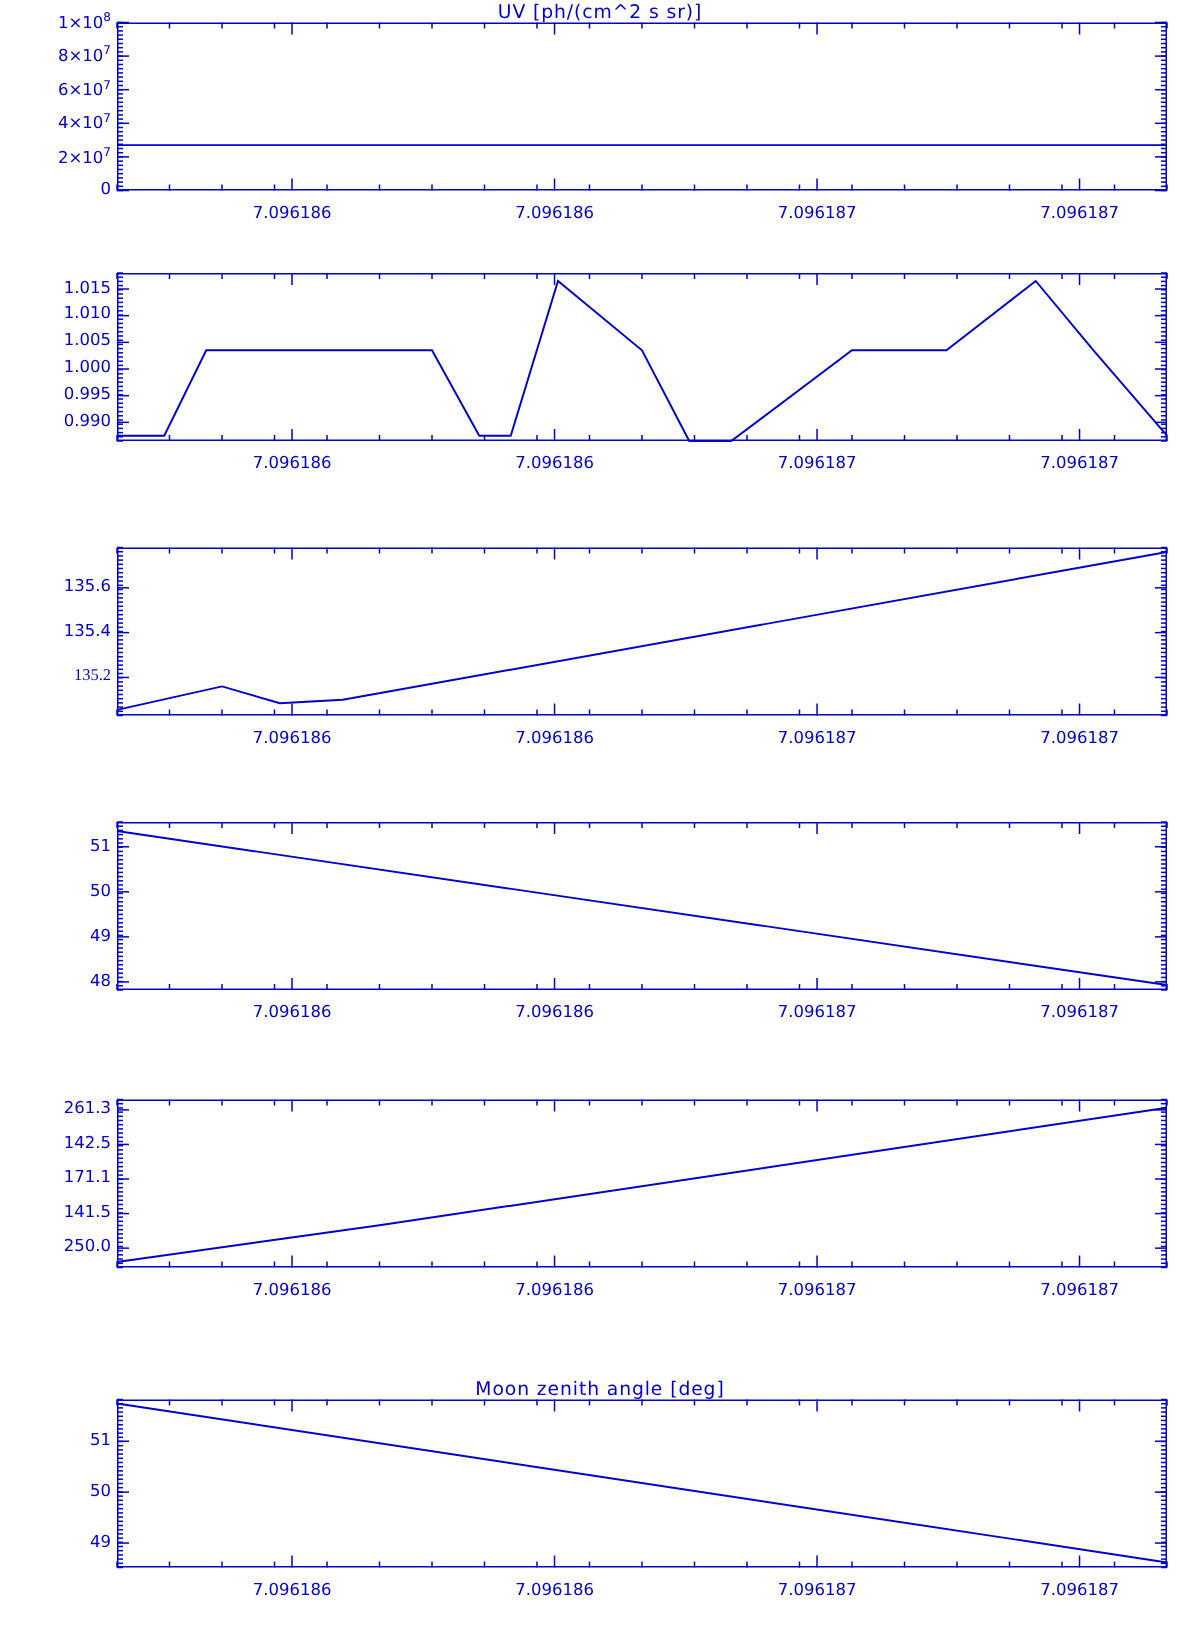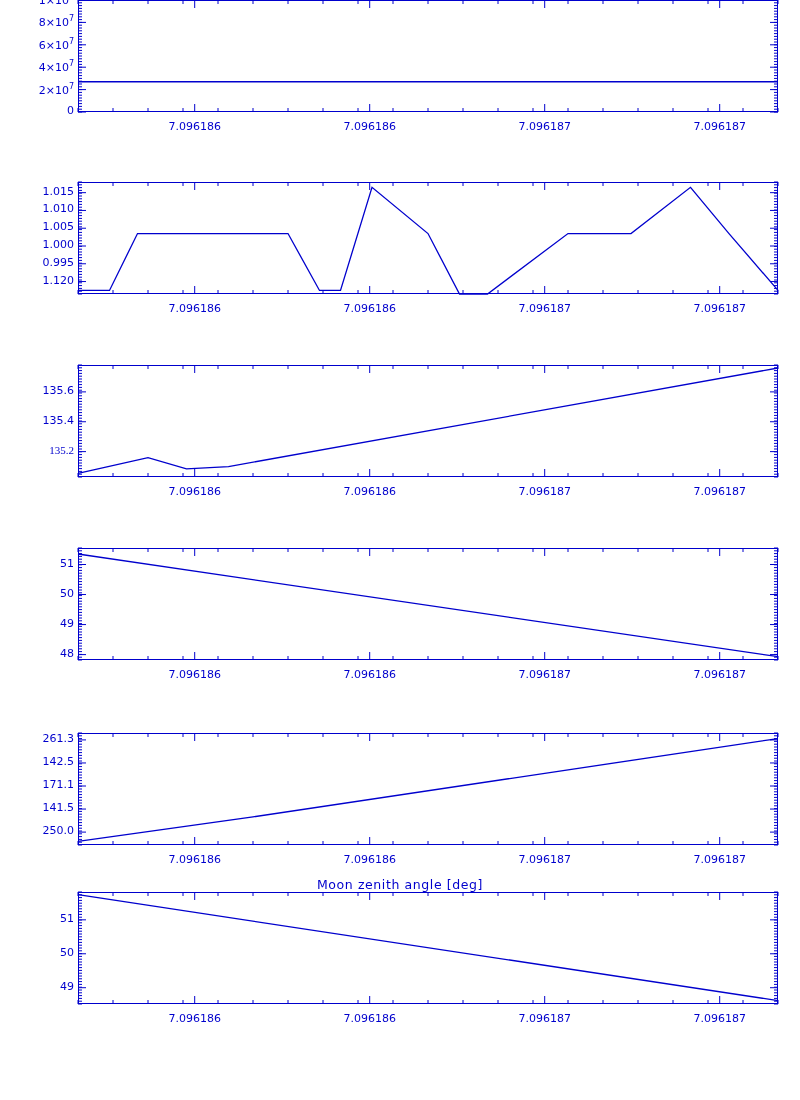--- a/index.html
+++ b/index.html
@@ -13,20 +13,21 @@
   .ylab{position:absolute;font-size:11px;color:#0000cd;text-align:right;white-space:nowrap;font-family:"DejaVu Sans",sans-serif;}
   .xlab{position:absolute;font-size:11px;color:#0000cd;white-space:nowrap;font-family:"DejaVu Sans",sans-serif;text-align:center;}
   .sup{font-size:8px;vertical-align:super;}
 </style>
 </head>
 <body>
 
 <div class="page">
 
   <div class="panel" id="panel0" style="top:0px;height:175px;">
+    <div class="title">UV [ph/(cm^2 s sr)]</div>
     <div class="plotwrap" id="plot0" style="height: 148px;">
         <div class="frame" style="left: 78px; top: 0px; width: 700px; height: 112px;"></div>
         <svg width="800" height="148">
           <line x1="78" x2="82" y1="0" y2="0" stroke="#0000cd" stroke-width="1"></line>
           <line x1="774" x2="778" y1="0" y2="0" stroke="#0000cd" stroke-width="1"></line>
           <line x1="78" x2="82" y1="2.8000000000000003" y2="2.8000000000000003" stroke="#0000cd" stroke-width="1"></line>
           <line x1="774" x2="778" y1="2.8000000000000003" y2="2.8000000000000003" stroke="#0000cd" stroke-width="1"></line>
           <line x1="78" x2="82" y1="5.6000000000000005" y2="5.6000000000000005" stroke="#0000cd" stroke-width="1"></line>
           <line x1="774" x2="778" y1="5.6000000000000005" y2="5.6000000000000005" stroke="#0000cd" stroke-width="1"></line>
           <line x1="78" x2="82" y1="8.4" y2="8.4" stroke="#0000cd" stroke-width="1"></line>
@@ -325,21 +326,21 @@
           <line x1="194.69" x2="194.69" y1="0" y2="8" stroke="#0000cd" stroke-width="1"></line>
           <line x1="194.69" x2="194.69" y1="104" y2="112" stroke="#0000cd" stroke-width="1"></line>
           <line x1="369.69" x2="369.69" y1="0" y2="8" stroke="#0000cd" stroke-width="1"></line>
           <line x1="369.69" x2="369.69" y1="104" y2="112" stroke="#0000cd" stroke-width="1"></line>
           <line x1="544.69" x2="544.69" y1="0" y2="8" stroke="#0000cd" stroke-width="1"></line>
           <line x1="544.69" x2="544.69" y1="104" y2="112" stroke="#0000cd" stroke-width="1"></line>
           <line x1="719.6899999999999" x2="719.6899999999999" y1="0" y2="8" stroke="#0000cd" stroke-width="1"></line>
           <line x1="719.6899999999999" x2="719.6899999999999" y1="104" y2="112" stroke="#0000cd" stroke-width="1"></line>
           <polyline points="78.00,108.44 109.50,108.44 137.50,51.56 288.00,51.56 319.50,108.44 340.50,108.44 372.00,5.33 428.00,51.56 459.50,112.00 487.50,112.00 568.00,51.56 599.50,51.56 631.00,51.56 690.50,5.33 729.00,51.56 778.00,108.44" fill="none" stroke="#0000cd" stroke-width="1.3"></polyline>
         </svg>
-        <div class="ylab" style="right: 726px; top: 91.5556px; width: 70px;">1.120</div>
+        <div class="ylab" style="right: 726px; top: 91.5556px; width: 70px;">0.990</div>
         <div class="ylab" style="right: 726px; top: 73.7778px; width: 70px;">0.995</div>
         <div class="ylab" style="right: 726px; top: 56px; width: 70px;">1.000</div>
         <div class="ylab" style="right: 726px; top: 38.2222px; width: 70px;">1.005</div>
         <div class="ylab" style="right: 726px; top: 20.4444px; width: 70px;">1.010</div>
         <div class="ylab" style="right: 726px; top: 2.66667px; width: 70px;">1.015</div>
         <div class="xlab" style="left: 144.69px; width: 100px; top: 120px;">7.096186</div>
         <div class="xlab" style="left: 319.69px; width: 100px; top: 120px;">7.096186</div>
         <div class="xlab" style="left: 494.69px; width: 100px; top: 120px;">7.096187</div>
         <div class="xlab" style="left: 669.69px; width: 100px; top: 120px;">7.096187</div>
       </div>
@@ -809,21 +810,21 @@
         <div class="ylab" style="right: 726px; top: 45.0041px; width: 70px;">171.1</div>
         <div class="ylab" style="right: 726px; top: 21.9588px; width: 70px;">142.5</div>
         <div class="ylab" style="right: 726px; top: -1.08642px; width: 70px;">261.3</div>
         <div class="xlab" style="left: 144.69px; width: 100px; top: 120px;">7.096186</div>
         <div class="xlab" style="left: 319.69px; width: 100px; top: 120px;">7.096186</div>
         <div class="xlab" style="left: 494.69px; width: 100px; top: 120px;">7.096187</div>
         <div class="xlab" style="left: 669.69px; width: 100px; top: 120px;">7.096187</div>
       </div>
   </div>
 
-  <div class="panel" id="panel5" style="top:877px;height:175px;">
+  <div class="panel" id="panel5" style="top:918px;height:175px;">
     <div class="title">Moon zenith angle [deg]</div>
     <div class="plotwrap" id="plot5" style="height: 148px;">
         <div class="frame" style="left: 78px; top: 0px; width: 700px; height: 112px;"></div>
         <svg width="800" height="148">
           <line x1="78" x2="82" y1="0" y2="0" stroke="#0000cd" stroke-width="1"></line>
           <line x1="774" x2="778" y1="0" y2="0" stroke="#0000cd" stroke-width="1"></line>
           <line x1="78" x2="82" y1="2.8000000000000003" y2="2.8000000000000003" stroke="#0000cd" stroke-width="1"></line>
           <line x1="774" x2="778" y1="2.8000000000000003" y2="2.8000000000000003" stroke="#0000cd" stroke-width="1"></line>
           <line x1="78" x2="82" y1="5.6000000000000005" y2="5.6000000000000005" stroke="#0000cd" stroke-width="1"></line>
           <line x1="774" x2="778" y1="5.6000000000000005" y2="5.6000000000000005" stroke="#0000cd" stroke-width="1"></line>

